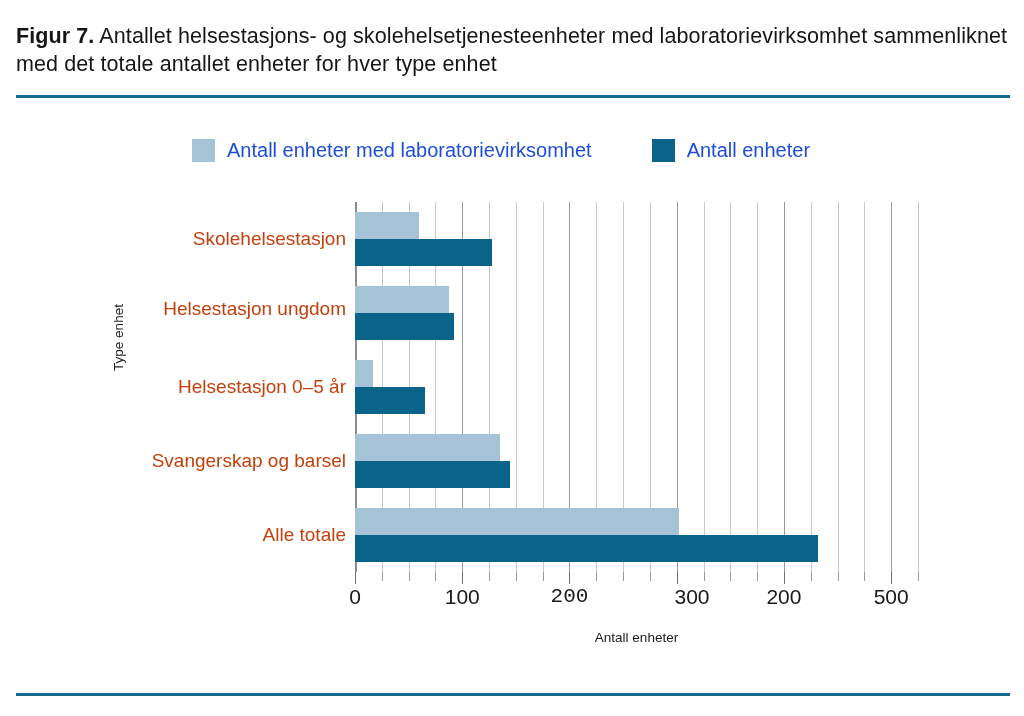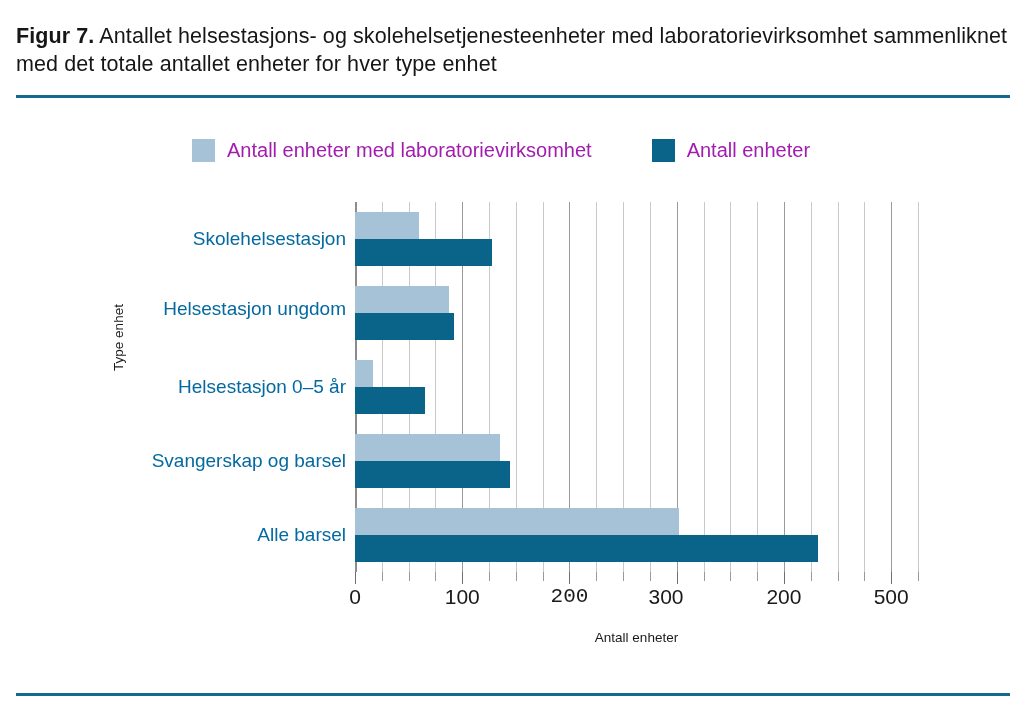--- a/index.html
+++ b/index.html
@@ -63,21 +63,21 @@
     align-items: center;
     gap: 12px;
   }
   .legend-swatch {
     width: 23px;
     height: 23px;
     display: block;
   }
   .legend-label {
     font-size: 20px;
-    color: #a21caf;
+    color: #1d4ed8;
     white-space: nowrap;
   }
 
   
   .chart-area {
     position: absolute;
     left: 0;
     top: 0;
     width: 1024px;
     height: 716px;
@@ -102,21 +102,21 @@
     top: 202px;
     width: 246px;
     height: 370px;
   }
   .cat-label {
     position: absolute;
     right: 0;
     width: 100%;
     text-align: right;
     font-size: 19px;
-    color: #0369a1;
+    color: #c2410c;
     white-space: nowrap;
     transform: translateY(-50%);
   }
 
   
   .plot {
     position: absolute;
     left: 355px;
     top: 202px;
     width: 563px;
@@ -220,21 +220,21 @@
       </div>
     </div>
 
   <div class="y-axis-title">Type enhet</div>
 
   <div class="cat-labels" id="cat-labels">
       <div class="cat-label" style="top: 37px;">Skolehelsestasjon</div>
       <div class="cat-label" style="top: 107px;">Helsestasjon ungdom</div>
       <div class="cat-label" style="top: 185px;">Helsestasjon 0–5 år</div>
       <div class="cat-label" style="top: 259px;">Svangerskap og barsel</div>
-      <div class="cat-label" style="top: 333px;">Alle barsel</div>
+      <div class="cat-label" style="top: 333px;">Alle totale</div>
     </div>
 
   <div class="plot">
     <div class="plot-bg"></div>
     <div id="gridlines">
         <div class="gridline" style="left: 26.8095px;"></div>
         <div class="gridline" style="left: 53.619px;"></div>
         <div class="gridline" style="left: 80.4286px;"></div>
         <div class="gridline major" style="left: 107.238px;"></div>
         <div class="gridline" style="left: 134.048px;"></div>
@@ -291,18 +291,18 @@
       <div class="x-tick" style="left: 455.762px;"></div>
       <div class="x-tick" style="left: 482.571px;"></div>
       <div class="x-tick" style="left: 509.381px;"></div>
       <div class="x-tick major" style="left: 536.19px;"></div>
       <div class="x-tick" style="left: 563px;"></div>
     </div>
   <div class="x-labels" id="x-labels">
       <div class="x-label" style="left: 0px;">0</div>
       <div class="x-label" style="left: 107.238px;">100</div>
       <div class="x-label" style="left: 214.476px; font-family: Liberation Mono, monospace;">200</div>
-      <div class="x-label" style="left: 311px; text-align: right;">300</div>
+      <div class="x-label" style="left: 337px; text-align: right;">300</div>
       <div class="x-label" style="left: 428.952px;">200</div>
       <div class="x-label" style="left: 536.19px;">500</div>
     </div>
   <div class="x-axis-title">Antall enheter</div>
 </div>
 
 </body></html>

